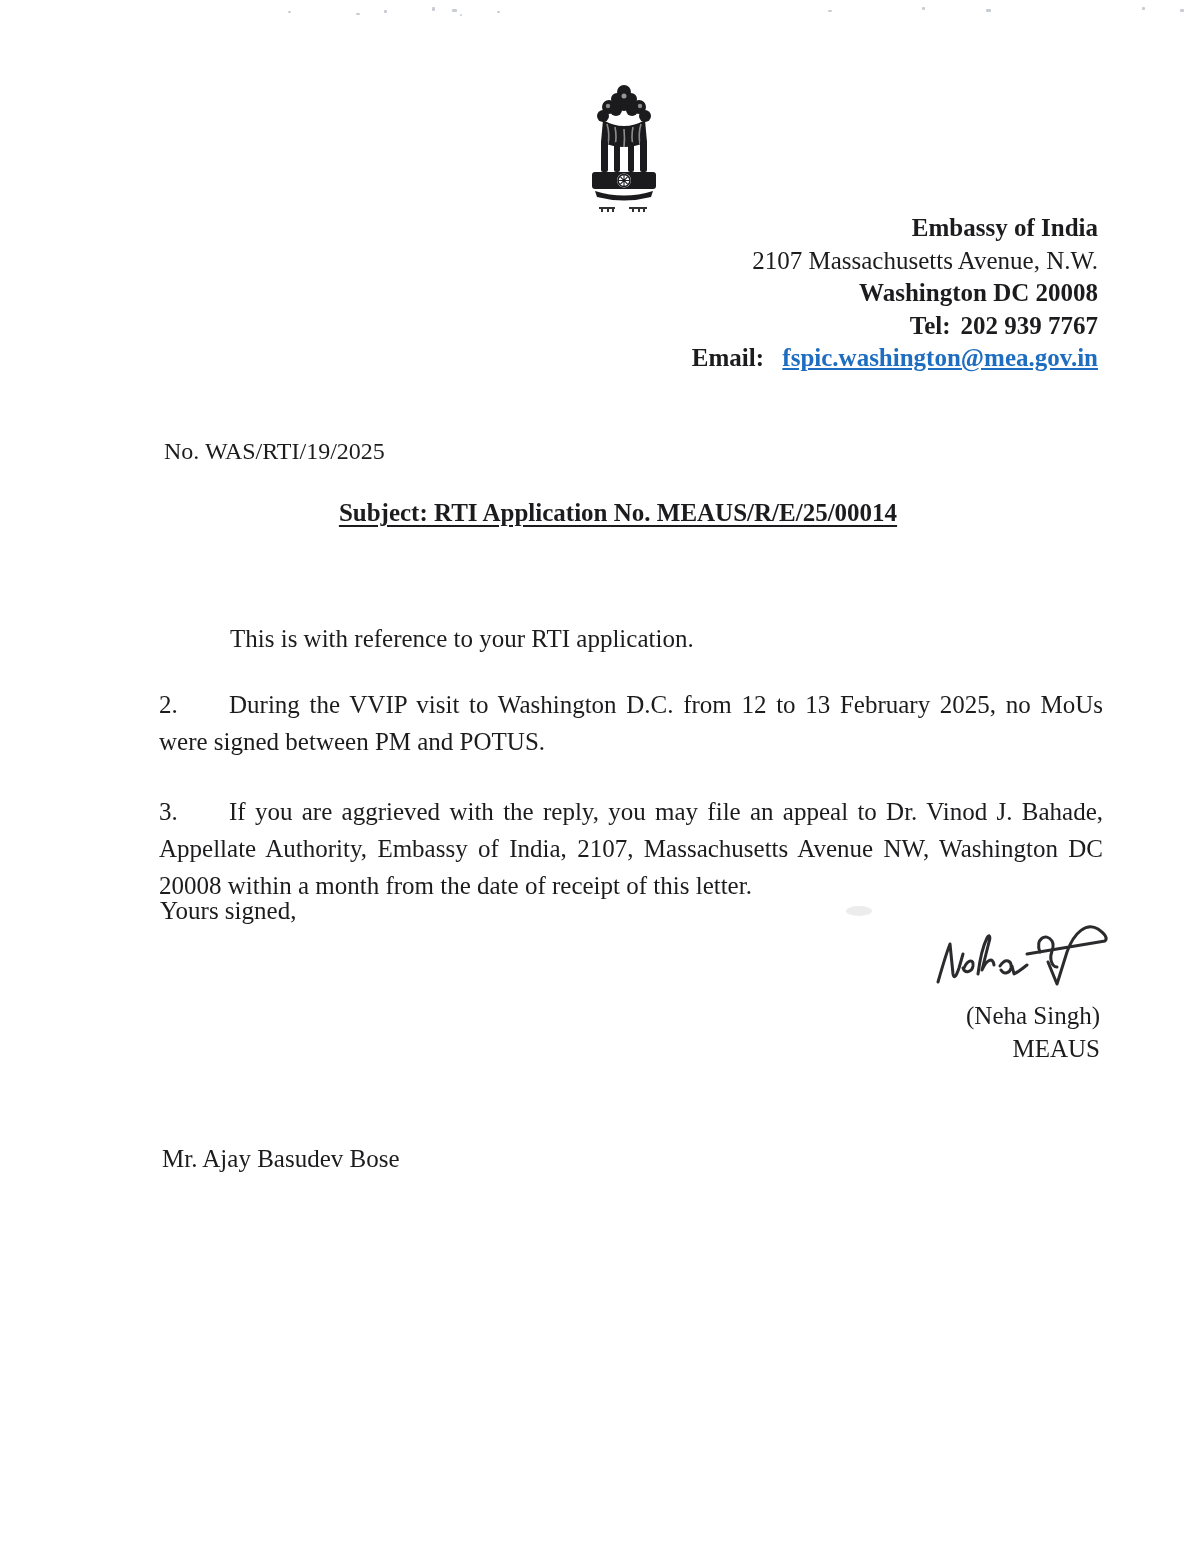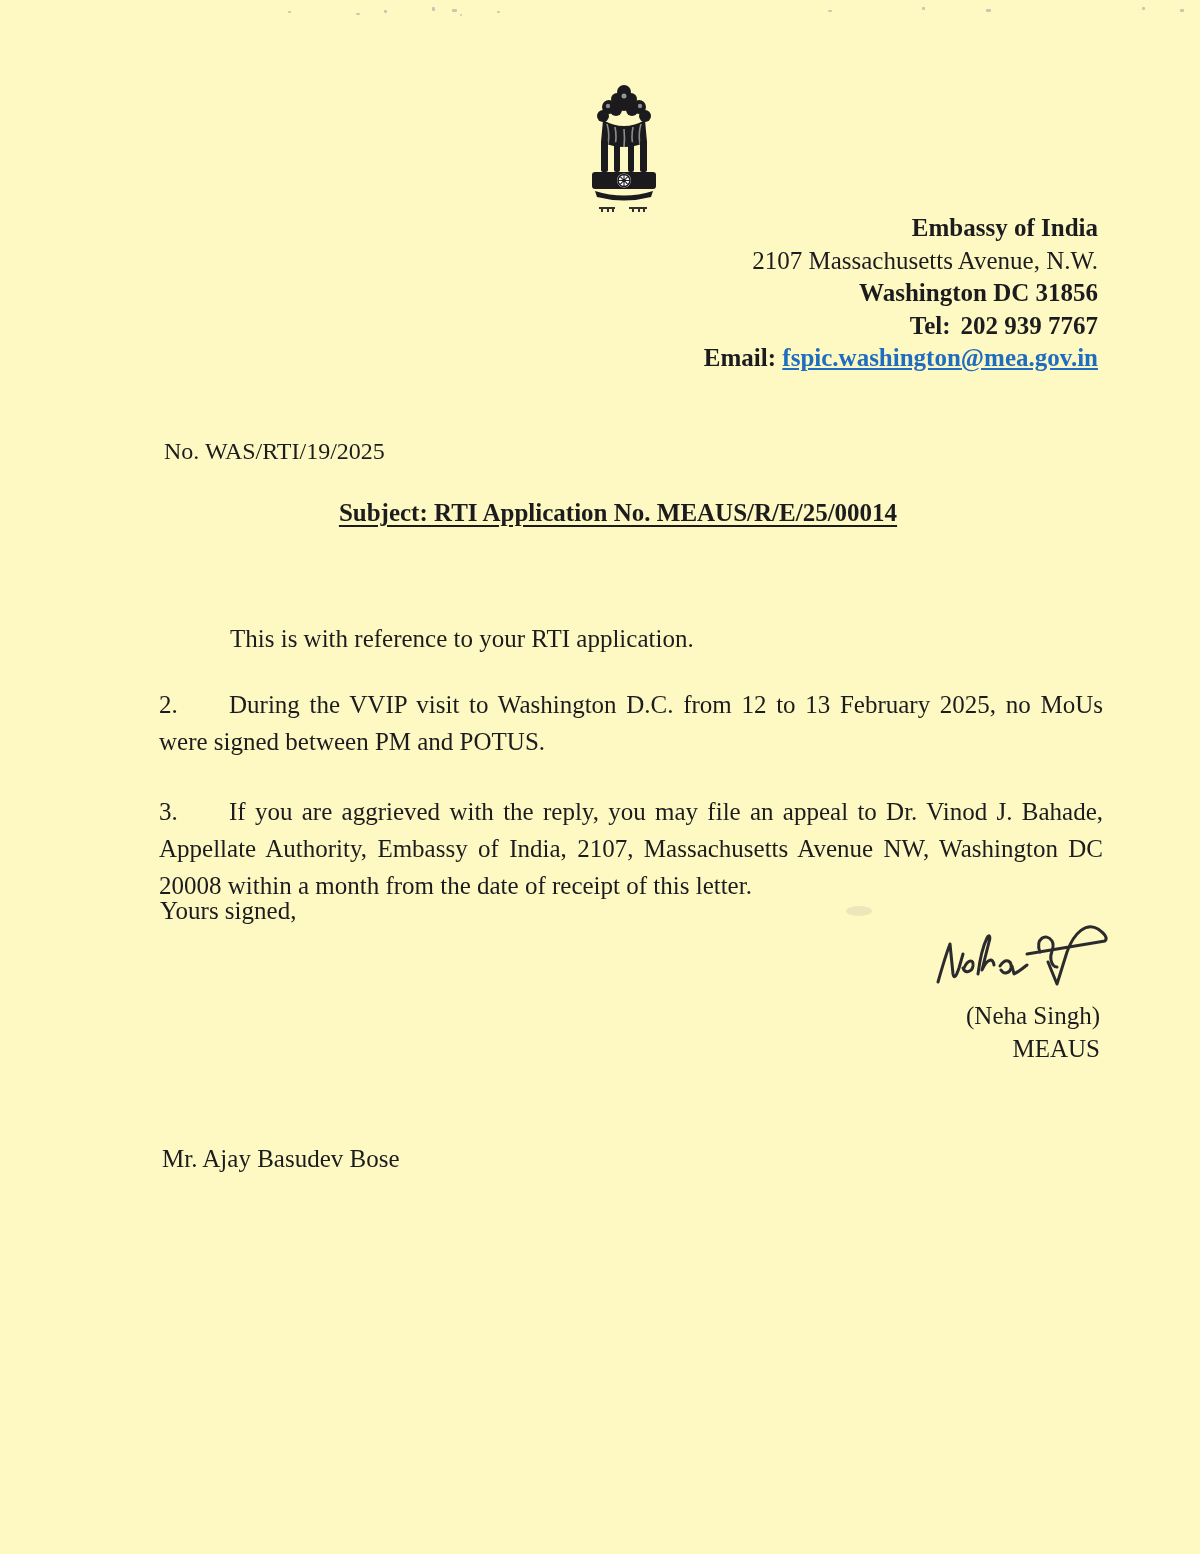--- a/index.html
+++ b/index.html
@@ -1,38 +1,38 @@
 <!DOCTYPE html>
 <html><head>
 <meta charset="utf-8">
 <style>
   html,body{margin:0;padding:0;background:#e8e8e8;}
   .page{
     position:relative;
     width:1200px;height:1554px;
     margin:0 auto;
-    background:#fef9c3;
+    background:#ffffff;
     font-family:"Liberation Serif", serif;
     color:#1c1c1e;
     overflow:hidden;
   }
   
   .noise{position:absolute;top:0;left:0;width:100%;height:24px;}
   .speck{position:absolute;background:rgba(110,120,140,.38);border-radius:1px;}
 
   .emblem{position:absolute;left:585px;top:80px;width:78px;height:134px;}
 
   .header-block{
     position:absolute;top:212px;right:102px;
     text-align:right;font-size:25px;line-height:32.5px;
     white-space:nowrap;
   }
   .hb-bold{font-weight:bold;}
   .tel-gap{display:inline-block;width:10px;}
-  .email-link{font-weight:bold;text-decoration:underline;cursor:pointer;}
+  .email-link{font-weight:bold;text-decoration:underline;cursor:pointer;margin-left:12px;}
 
   .ref-no{position:absolute;left:164px;top:438px;font-size:24px;}
 
   .subject-row{position:absolute;left:36px;right:0;top:499px;text-align:center;}
   .subject{
     font-size:25px;font-weight:bold;
     text-decoration:underline;text-decoration-thickness:2px;text-underline-offset:4px;
   }
 
   .body-text{
@@ -116,21 +116,21 @@
       <g stroke="#1b1b1d" stroke-width="2" fill="none" opacity=".9">
         <path d="M14 128 h16 M17 128 v4 M23 128 v4 M28 128 v4"></path>
         <path d="M44 128 h18 M48 128 v4 M54 128 v4 M59 128 v4"></path>
       </g>
     </svg>
   </div>
 
   <div class="header-block">
     <div class="hb-bold">Embassy of India</div>
     <div>2107 Massachusetts Avenue, N.W.</div>
-    <div class="hb-bold">Washington DC 31856</div>
+    <div class="hb-bold">Washington DC 20008</div>
     <div class="hb-bold"><span>Tel:</span><span class="tel-gap"></span><span>202 939 7767</span></div>
     <div><span class="hb-bold">Email:</span>&nbsp;<span class="email-link" id="email-link" style="color: rgb(30, 109, 192);">fspic.washington@mea.gov.in</span></div>
   </div>
 
   <div class="ref-no">No. WAS/RTI/19/2025</div>
 
   <div class="subject-row">
     <span class="subject">Subject: RTI Application No. MEAUS/R/E/25/00014</span>
   </div>
 

